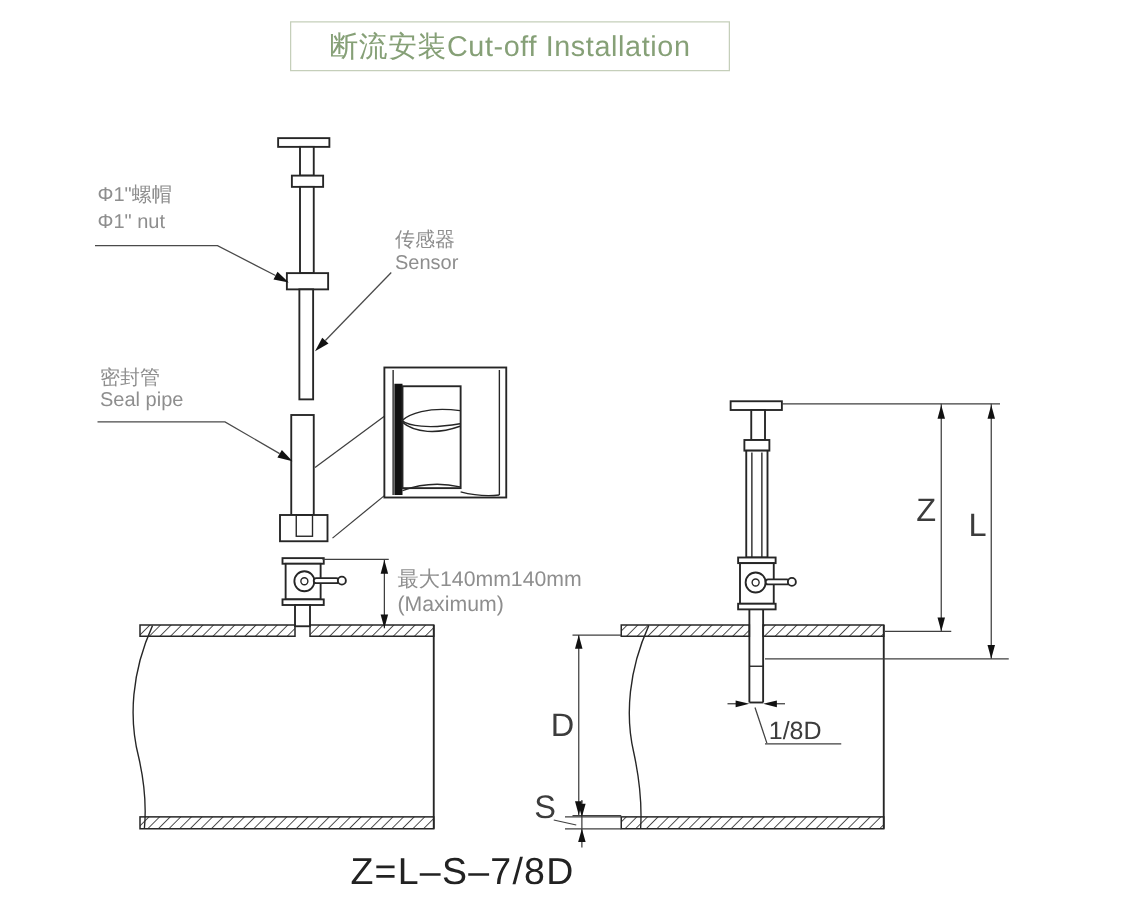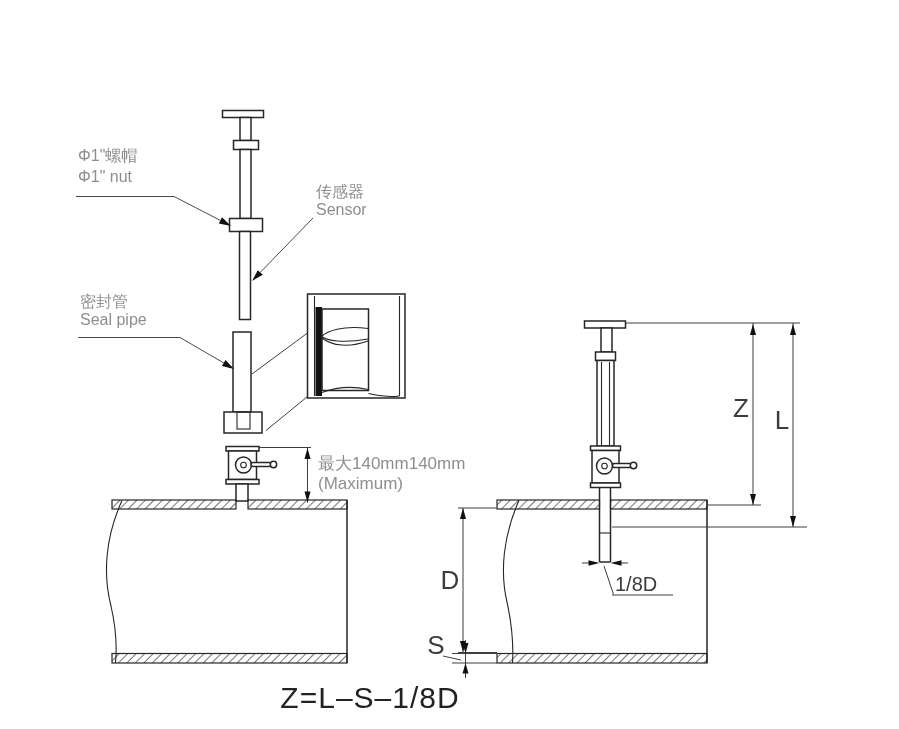--- a/index.html
+++ b/index.html
@@ -24,20 +24,23 @@
   .lbl-max{fill:#8e8e8e;font-size:17px;}
   .dimtxt{fill:#3c3c3c;font-size:26px;}
   .dimtxt-sm{fill:#3c3c3c;font-size:20px;}
   .blackfill{fill:#111;stroke:none;}
 </style>
 </head>
 <body>
 
 <div class="stage">
 
+  <div class="title-box">
+    <span>断流安装Cut-off Installation</span>
+  </div>
 
   <svg width="899" height="729" viewBox="0 0 899 729">
     <defs>
       <pattern id="hatch" width="6" height="6" patternUnits="userSpaceOnUse" patternTransform="rotate(45)">
         <line x1="0" y1="0" x2="0" y2="6" stroke="#2a2a2a" stroke-width="1.3"></line>
       </pattern>
     </defs>
 
     <g>
       <rect class="part" x="222.5" y="110.5" width="41" height="7"></rect>
@@ -180,14 +183,14 @@
       <line class="dim" x1="582" y1="563" x2="596" y2="563"></line>
       <polygon class="arrow" points="599.5,563 588.5,560.3 588.5,565.7"></polygon>
       <line class="dim" x1="614" y1="563" x2="628" y2="563"></line>
       <polygon class="arrow" points="610.5,563 621.5,560.3 621.5,565.7"></polygon>
       <line class="dim" x1="604" y1="566" x2="613.5" y2="594.5"></line>
       <line class="dim" x1="612" y1="595" x2="673" y2="595"></line>
       <text class="dimtxt-sm" x="615" y="591">1/8D</text>
     </g>
   </svg>
 
-  <div class="formula">Z=L–S–1/8D</div>
+  <div class="formula">Z=L–S–7/8D</div>
 </div>
 
 </body></html>

